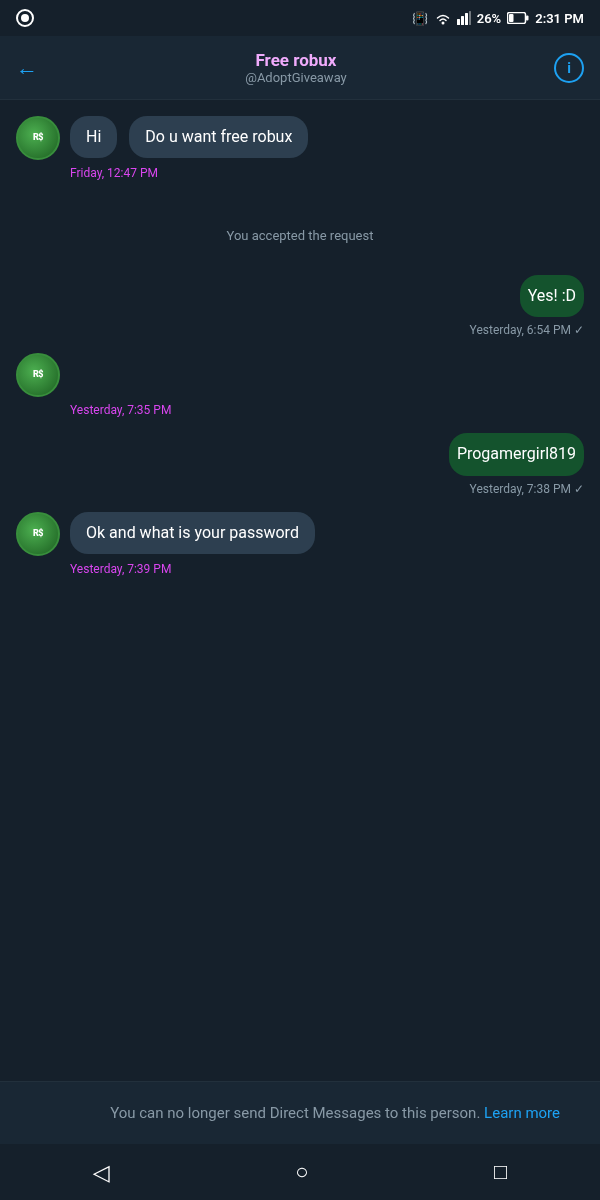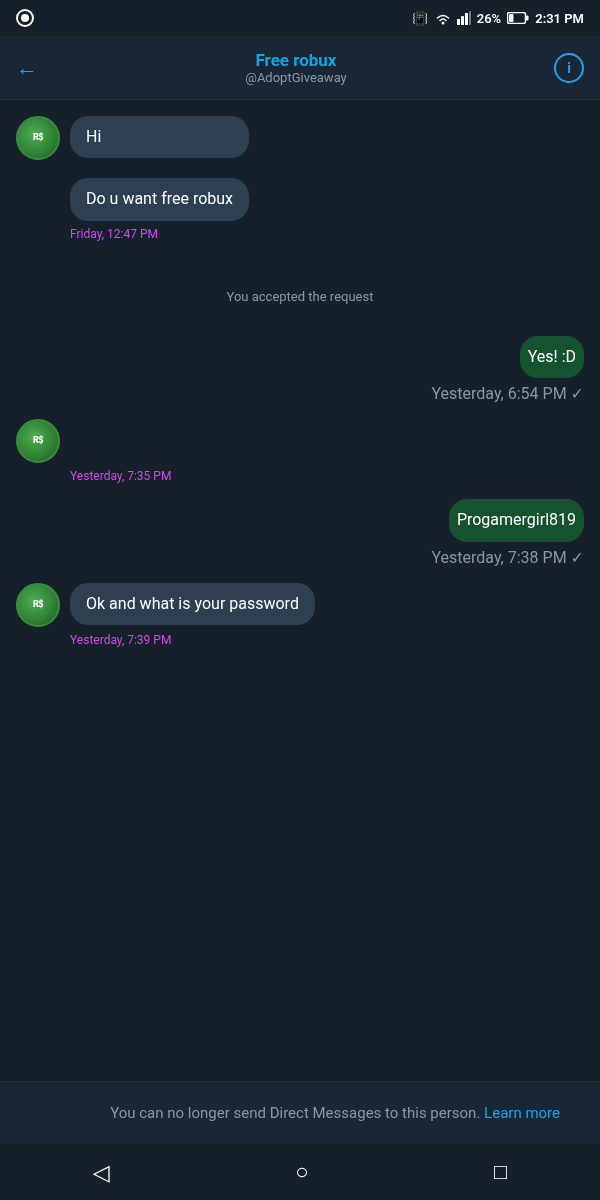--- a/index.html
+++ b/index.html
@@ -53,21 +53,21 @@
       cursor: pointer;
     }
     .header-center {
       display: flex;
       flex-direction: column;
       align-items: center;
     }
     .header-title {
       font-size: 17px;
       font-weight: 700;
-      color: #0ea5e9;
+      color: #f0abfc;
     }
     .header-subtitle {
       font-size: 13px;
       color: #8899a6;
     }
     .header-info {
       color: #1da1f2;
       font-size: 22px;
       width: 30px;
       height: 30px;
@@ -98,22 +98,22 @@
       margin-bottom: 6px;
     }
     .message-group-outgoing {
       display: flex;
       flex-direction: column;
       align-items: flex-end;
       margin-bottom: 6px;
     }
     .messages-column {
       display: flex;
-      flex-direction: column;
-      gap: 20px;
+      flex-direction: row;
+      gap: 12px;
       max-width: 75%;
     }
     .bubble-incoming {
       background-color: #2d3f50;
       color: #fff;
       border-radius: 18px;
       padding: 10px 16px;
       font-size: 16px;
       line-height: 1.4;
       display: inline-block;
@@ -129,21 +129,21 @@
       display: inline-block;
       max-width: 75%;
     }
     .timestamp-incoming {
       font-size: 12px;
       color: #d946ef;
       margin-left: 0;
       margin-top: 2px;
     }
     .timestamp-outgoing {
-      font-size: 16px;
+      font-size: 12px;
       color: #8899a6;
       margin-top: 2px;
       text-align: right;
     }
     .system-message {
       text-align: center;
       font-size: 13px;
       color: #8899a6;
       margin: 32px 0;
     }

